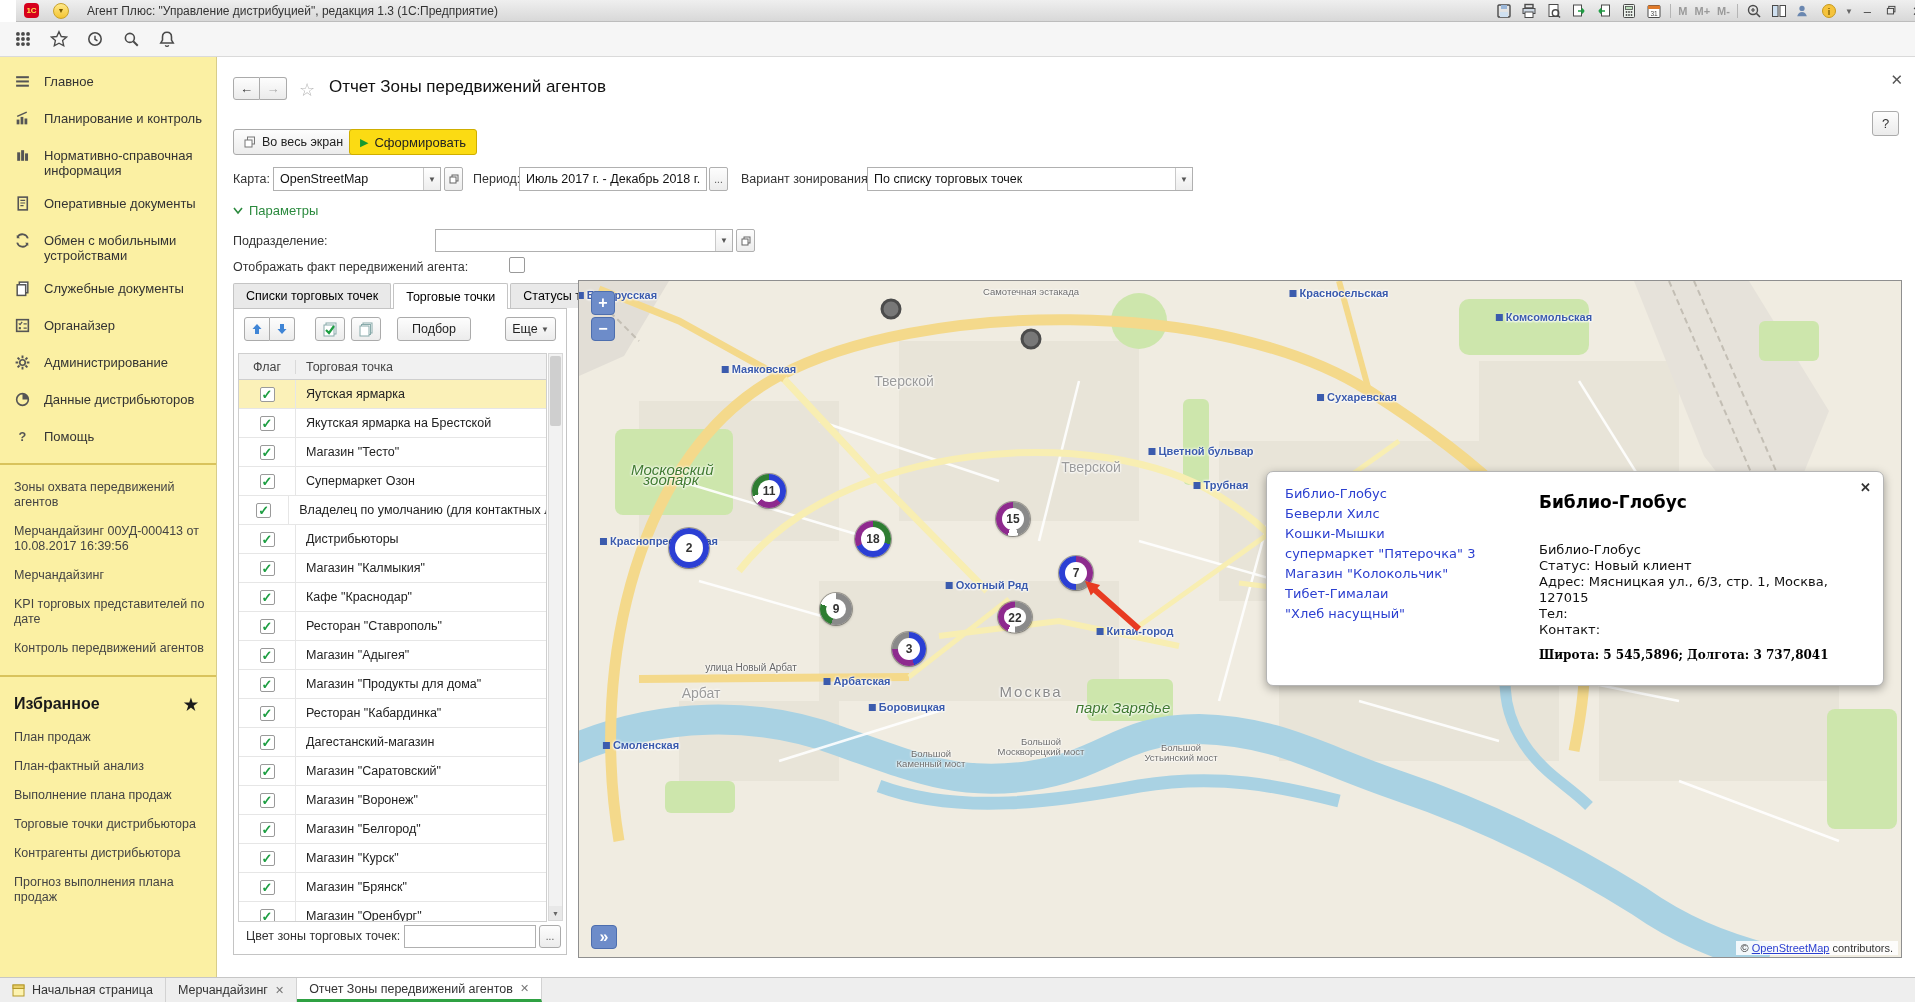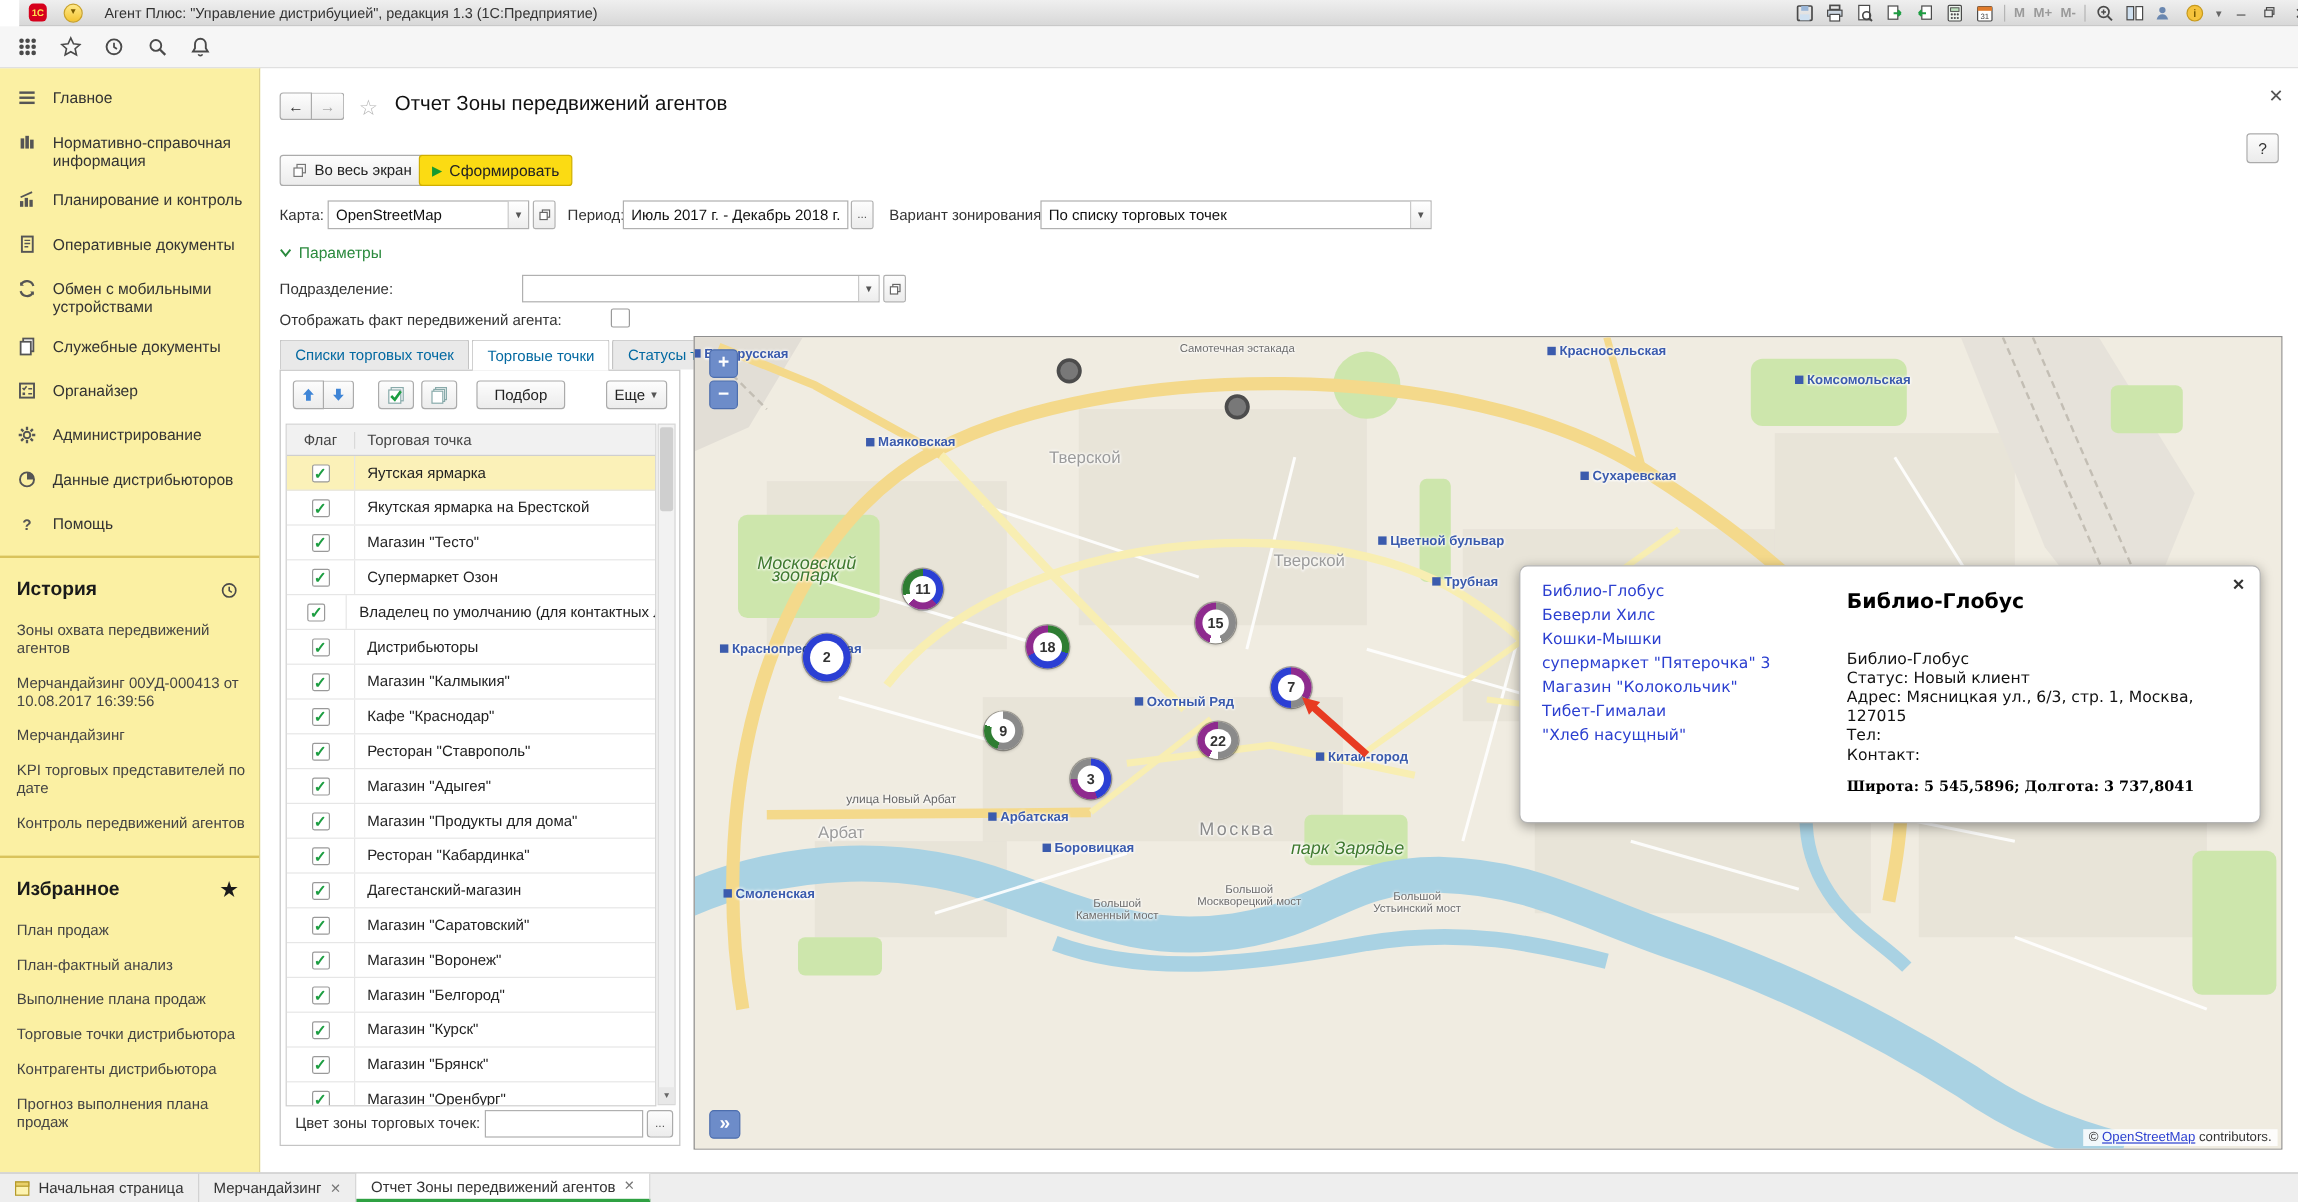--- a/index.html
+++ b/index.html
@@ -73,21 +73,21 @@
   .sqbtn{position:absolute;height:24px;width:19px;border:1px solid #b0b0b0;border-radius:2px;
     background:linear-gradient(#fdfdfd,#ececec);display:flex;align-items:center;justify-content:center;
     font-size:10px;color:#555;}
   .params-toggle{position:absolute;left:16px;top:146px;color:#2b8a3e;font-size:13px;
     display:flex;gap:6px;align-items:center;}
   .chk{position:absolute;width:16px;height:16px;border:1px solid #9a9a9a;background:#fff;border-radius:2px;}
 
   
   .tabstrip{position:absolute;left:16px;top:226px;display:flex;}
   .tab{height:25px;padding:0 12px;border:1px solid #c4c4c4;background:#e9e9e9;font-size:12.5px;
-    display:flex;align-items:center;margin-right:2px;color:#0369a1;border-bottom:none;border-radius:2px 2px 0 0;}
+    display:flex;align-items:center;margin-right:2px;color:#000000;border-bottom:none;border-radius:2px 2px 0 0;}
   .tab.active{background:#fff;position:relative;z-index:2;height:26px;}
   .panel{position:absolute;left:16px;top:251px;width:334px;height:647px;border:1px solid #c4c4c4;
     background:#fff;}
   .ptool{position:absolute;left:0;top:0;width:100%;height:40px;display:flex;align-items:center;
     padding:0 10px;gap:6px;}
   .tbtn{height:24px;border:1px solid #ababab;border-radius:3px;background:linear-gradient(#fdfdfd,#ececec);
     display:inline-flex;align-items:center;justify-content:center;padding:0 6px;font-size:12.5px;color:#222;}
   .grp{display:flex;}
   .grp .tbtn:first-child{border-radius:3px 0 0 3px;}
   .grp .tbtn:last-child{border-radius:0 3px 3px 0;border-left:none;}
@@ -314,40 +314,40 @@
                 <rect x="2" y="3" width="12" height="1.9"></rect>
                 <rect x="2" y="7" width="12" height="1.9"></rect>
                 <rect x="2" y="11" width="12" height="1.9"></rect>
               </g>
             </svg></span>
           <span>Главное</span>
         </div>
         <div class="menu-item">
           <span class="mi-ic"><svg width="17" height="17" viewBox="0 0 16 16">
               <g fill="#555">
-                <rect x="3" y="5" width="2.8" height="8"></rect>
-                <rect x="6.7" y="3" width="2.8" height="10"></rect>
-                <rect x="10.4" y="6" width="2.8" height="7"></rect>
-              </g>
-            </svg></span>
-          <span>Нормативно-справочная информация</span>
-        </div>
-        <div class="menu-item">
-          <span class="mi-ic"><svg width="17" height="17" viewBox="0 0 16 16">
-              <g fill="#555">
                 <rect x="2.5" y="9" width="2.6" height="4.5"></rect>
                 <rect x="6.2" y="6.5" width="2.6" height="7"></rect>
                 <rect x="9.9" y="8" width="2.6" height="5.5"></rect>
               </g>
               <path d="M3 6l9-4" stroke="#555" stroke-width="1.4" fill="none"></path>
             </svg></span>
           <span>Планирование и контроль</span>
         </div>
         <div class="menu-item">
           <span class="mi-ic"><svg width="17" height="17" viewBox="0 0 16 16">
+              <g fill="#555">
+                <rect x="3" y="5" width="2.8" height="8"></rect>
+                <rect x="6.7" y="3" width="2.8" height="10"></rect>
+                <rect x="10.4" y="6" width="2.8" height="7"></rect>
+              </g>
+            </svg></span>
+          <span>Нормативно-справочная информация</span>
+        </div>
+        <div class="menu-item">
+          <span class="mi-ic"><svg width="17" height="17" viewBox="0 0 16 16">
               <rect x="4" y="2" width="8.5" height="12" fill="none" stroke="#555" stroke-width="1.5"></rect>
               <path d="M6 5h4.5M6 7.5h4.5M6 10h3" stroke="#555" stroke-width="1.1"></path>
             </svg></span>
           <span>Оперативные документы</span>
         </div>
         <div class="menu-item">
           <span class="mi-ic"><svg width="17" height="17" viewBox="0 0 16 16">
               <path d="M13 6a5.3 5.3 0 00-9.6-1.4M3 10a5.3 5.3 0 009.6 1.4" stroke="#555" stroke-width="1.7" fill="none"></path>
               <path d="M2.6 2.8v3h3z" fill="#555"></path>
               <path d="M13.4 13.2v-3h-3z" fill="#555"></path>
@@ -387,29 +387,20 @@
           <span>Данные дистрибьюторов</span>
         </div>
         <div class="menu-item">
           <span class="mi-ic"><svg width="17" height="17" viewBox="0 0 16 16">
               <text x="8" y="12.5" font-size="12" font-weight="bold" text-anchor="middle" fill="#555">?</text>
             </svg></span>
           <span>Помощь</span>
         </div>
       </div>
     <div class="side-sep"></div>
-    <div class="side-head">
-      <span>История</span>
-      <span class="qi" id="hist-ic">
-          <svg width="16" height="16" viewBox="0 0 16 16">
-            <circle cx="8" cy="8" r="5.5" stroke="#4a4a4a" fill="none" stroke-width="1.4"></circle>
-            <path d="M8 5v3.2l2.2 1.4" stroke="#4a4a4a" stroke-width="1.3" fill="none"></path>
-          </svg>
-        </span>
-    </div>
     <div class="side-list" id="history-list">
         <div class="side-link">Зоны охвата передвижений агентов</div>
         <div class="side-link">Мерчандайзинг 00УД-000413 от 10.08.2017 16:39:56</div>
         <div class="side-link">Мерчандайзинг</div>
         <div class="side-link">KPI торговых представителей по дате</div>
         <div class="side-link">Контроль передвижений агентов</div>
       </div>
     <div class="side-sep"></div>
     <div class="side-head">
       <span>Избранное</span>

